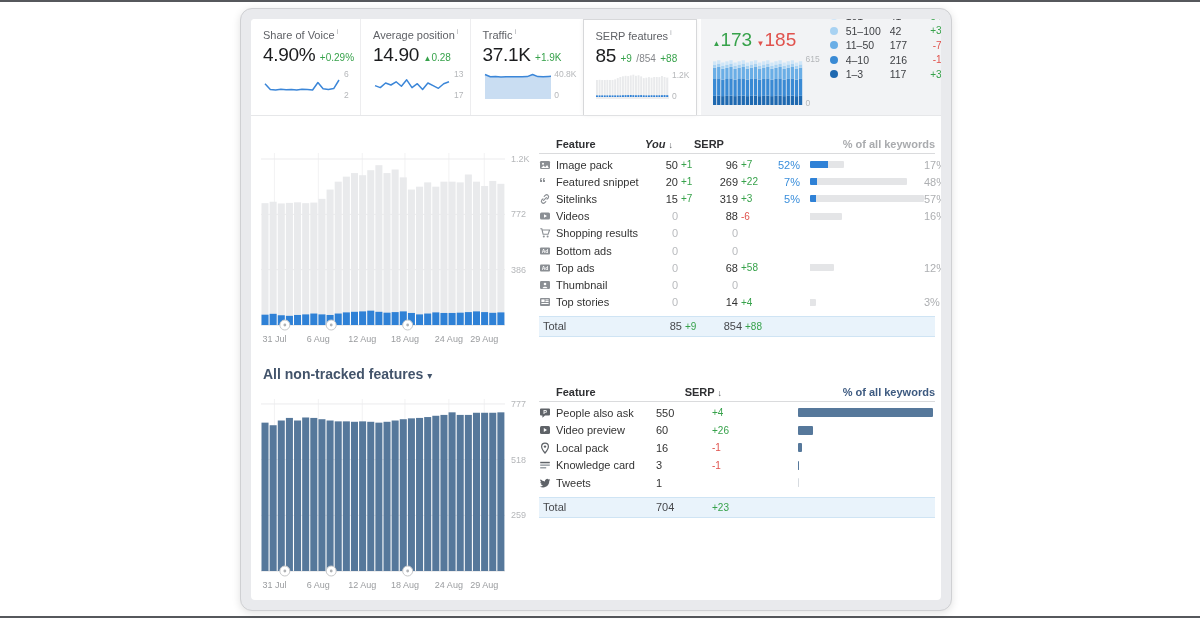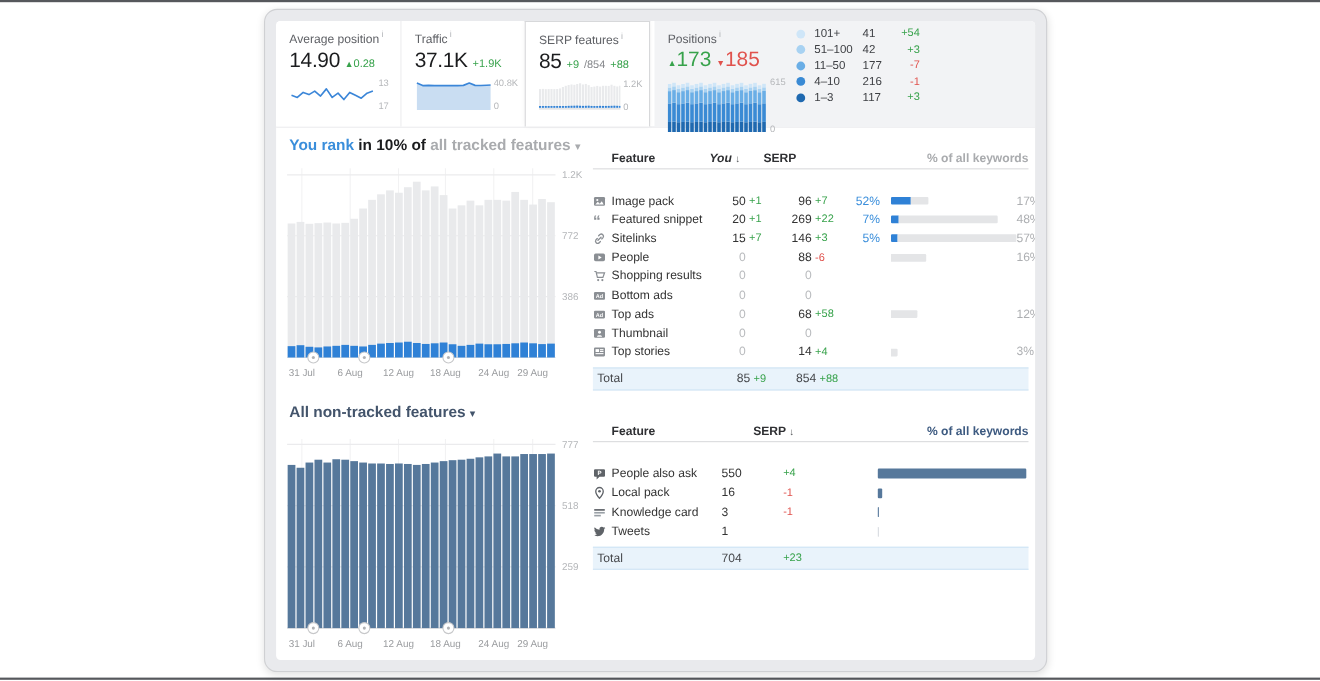--- a/index.html
+++ b/index.html
@@ -46,21 +46,21 @@
 
   
   .chart1 { position:absolute; left:8px; top:126px; }
   .chart2 { position:absolute; left:8px; top:372px; }
 
   
   .tbl { position:absolute; left:288px; width:396px; font-size:11px; color:#333; }
   .tbl1 { top:115px; } .tbl2 { top:363px; }
   .thead { display:flex; align-items:center; height:20px; border-bottom:1px solid #dadbdd; font-weight:bold; color:#2f3033; }
   .trow { display:flex; align-items:center; height:17.2px; }
-  .tbody { margin-top:20px; }
+  .tbody { margin-top:2px; }
   .c-icon { width:17px; flex:none; display:flex; align-items:center; }
   .c-icon svg { width:12px; height:12px; }
   .c-feat { width:96px; flex:none; white-space:nowrap; }
   .c-you-n { width:26px; flex:none; text-align:right; }
   .c-you-d { width:26px; flex:none; padding-left:3px; font-size:10px; }
   .c-serp-n { width:34px; flex:none; text-align:right; }
   .c-serp-d { width:28px; flex:none; padding-left:3px; font-size:10px; }
   .c-share { width:34px; flex:none; text-align:right; color:#3a8edb; }
   .c-bar { width:124px; flex:none; padding-left:10px; display:flex; }
   .c-pct { flex:1; text-align:right; color:#adafb2; }
@@ -85,20 +85,33 @@
 </head>
 <body>
 
 <div class="edge-line edge-top"></div>
 <div class="edge-line edge-bottom"></div>
 
 <div class="window">
 <div class="app">
 
   <div class="metrics">
+    <div class="mcard">
+      <div class="mcard-label"><span>Share of Voice</span><span class="info-i">i</span></div>
+      <div class="mcard-valrow"><span class="mcard-value">4.90%</span> <span class="delta pos">+0.29%</span></div>
+      <div class="mini-wrap">
+        <svg id="sov-spark" width="78" height="30">
+              <polyline points="2.0,13.8 7.3,19.6 12.6,20.0 17.9,19.3 23.1,19.8 28.4,19.5 33.7,20.0 39.0,19.2 44.3,19.6 49.6,20.0 54.9,12.5 60.1,18.7 65.4,19.5 70.7,18.6 76.0,10.0" fill="none" stroke="#3b86d8" stroke-width="1.5" stroke-linejoin="round"></polyline>
+            </svg>
+        <div class="mini-axis">
+              <span>6</span>
+              <span>2</span>
+            </div>
+      </div>
+    </div>
     <div class="mcard">
       <div class="mcard-label"><span>Average position</span><span class="info-i">i</span></div>
       <div class="mcard-valrow"><span class="mcard-value">14.90</span> <span class="delta pos"><span class="tri">▲</span><span>0.28</span></span></div>
       <div class="mini-wrap">
         <svg id="avg-spark" width="78" height="30">
               <polyline points="2.0,15.6 7.3,17.6 12.6,13.0 17.9,15.0 23.1,11.8 28.4,16.3 33.7,9.8 39.0,17.6 44.3,13.7 49.6,19.5 54.9,13.0 60.1,15.6 65.4,18.3 70.7,13.7 76.0,11.8" fill="none" stroke="#3b86d8" stroke-width="1.5" stroke-linejoin="round"></polyline>
             </svg>
         <div class="mini-axis">
               <span>13</span>
               <span>17</span>
@@ -186,21 +199,20 @@
               <rect x="75.4" y="24.24" width="1.9000000000000001" height="1.76" fill="#2f81d6"></rect>
               <line x1="0" y1="27" x2="78" y2="27" stroke="#dcdcde" stroke-width="1"></line>
             </svg>
         <div class="mini-axis">
               <span>1.2K</span>
               <span>0</span>
             </div>
       </div>
     </div>
     <div class="positions-block">
-      <div class="mcard-label"><span>Positions</span><span class="info-i">i</span></div>
       <div class="pos-flex">
         <div>
           <div class="mcard-valrow" style="margin-top:0"><span class="pos-num pos"><span class="tri">▲</span><span>173</span></span> <span class="pos-num neg"><span class="tri">▼</span><span>185</span></span></div>
           <div class="mini-wrap">
             <svg id="positions-mini" width="90" height="52">
                   <rect x="0" y="40.86829268292683" width="3.290909090909091" height="9.131707317073172" fill="#1f69b0"></rect>
                   <rect x="0" y="24.009756097560974" width="3.290909090909091" height="16.858536585365854" fill="#3a8ad4"></rect>
                   <rect x="0" y="12.848780487804877" width="3.290909090909091" height="11.160975609756097" fill="#6aaee6"></rect>
                   <rect x="0" y="9.570731707317073" width="3.290909090909091" height="3.278048780487805" fill="#a8d2f2"></rect>
                   <rect x="0" y="6.370731707317073" width="3.290909090909091" height="3.2" fill="#cfe6f8"></rect>
@@ -345,26 +357,20 @@
                 <span class="legend-dot" style="background:#1f69b0"></span>
                 <span class="legend-range">1–3</span>
                 <span class="legend-val">117</span>
                 <span class="legend-delta pos">+3</span>
               </div>
             </div>
       </div>
     </div>
   </div>
 
-  <div class="sec1-title">
-    <span class="t-blue">You rank</span>
-    <span class="t-dark">in 10% of</span>
-    <span class="t-gray">all tracked features</span>
-    <span class="caret">▾</span>
-  </div>
 
   <svg id="tracked-chart" class="chart1" width="280" height="216">
         <line x1="15.42" y1="8" x2="15.42" y2="180" stroke="#f2f2f3" stroke-width="1"></line>
         <line x1="59.339999999999996" y1="8" x2="59.339999999999996" y2="180" stroke="#f2f2f3" stroke-width="1"></line>
         <line x1="103.25999999999999" y1="8" x2="103.25999999999999" y2="180" stroke="#f2f2f3" stroke-width="1"></line>
         <line x1="145.95999999999998" y1="8" x2="145.95999999999998" y2="180" stroke="#f2f2f3" stroke-width="1"></line>
         <line x1="189.88" y1="8" x2="189.88" y2="180" stroke="#f2f2f3" stroke-width="1"></line>
         <line x1="225.26000000000002" y1="8" x2="225.26000000000002" y2="180" stroke="#f2f2f3" stroke-width="1"></line>
         <line x1="2" y1="124.67333333333333" x2="246" y2="124.67333333333333" stroke="#ebebed" stroke-width="1"></line>
         <text x="252" y="127.67333333333333" font-size="9" fill="#b5b7ba">386</text>
@@ -506,37 +512,37 @@
                 <g stroke="#8b8f94" stroke-width="1.2" fill="none" stroke-linecap="round">
                   <path d="M5.2 3.4l1.2-1.2a2 2 0 0 1 2.8 2.8L8 6.2"></path>
                   <path d="M6.8 8.6L5.6 9.8a2 2 0 0 1-2.8-2.8L4 5.8"></path>
                   <path d="M4.6 7.4l2.8-2.8"></path>
                 </g>
               </svg>
             </div>
             <div class="c-feat"><span>Sitelinks</span></div>
             <div class="c-you-n">15</div>
             <div class="c-you-d pos">+7</div>
-            <div class="c-serp-n">146</div>
+            <div class="c-serp-n">319</div>
             <div class="c-serp-d pos">+3</div>
             <div class="c-share">5%</div>
             <div class="c-bar">
               <div class="bar-you" style="width:5.8px"></div>
               <div class="bar-rest" style="width:109.2px"></div>
             </div>
             <div class="c-pct">57%</div>
           </div>
           <div class="trow">
             <div class="c-icon">
               <svg viewBox="0 0 12 12">
                 <rect x="1" y="2.5" width="10" height="7" rx="1.5" fill="#8b8f94"></rect>
                 <path d="M5 4.2v3.6L8 6z" fill="#fff"></path>
               </svg>
             </div>
-            <div class="c-feat"><span>People</span></div>
+            <div class="c-feat"><span>Videos</span></div>
             <div class="c-you-n zero">0</div>
             <div class="c-you-d "></div>
             <div class="c-serp-n">88</div>
             <div class="c-serp-d neg">-6</div>
             <div class="c-share"></div>
             <div class="c-bar">
               <div class="bar-rest" style="width:32.280701754385966px"></div>
             </div>
             <div class="c-pct">16%</div>
           </div>
@@ -726,20 +732,34 @@
             <div class="c2-feat"><span>People also ask</span></div>
             <div class="c2-serp-n">550</div>
             <div class="c2-serp-d pos">+4</div>
             <div class="c2-bar">
               <div class="bar-slate" style="width:135px;"></div>
             </div>
           </div>
           <div class="trow trow2">
             <div class="c-icon">
               <svg viewBox="0 0 12 12">
+                <rect x="1" y="2" width="10" height="8" rx="1.5" fill="#5f6368"></rect>
+                <path d="M4.8 4v4L8 6z" fill="#fff"></path>
+              </svg>
+            </div>
+            <div class="c2-feat"><span>Video preview</span></div>
+            <div class="c2-serp-n">60</div>
+            <div class="c2-serp-d pos">+26</div>
+            <div class="c2-bar">
+              <div class="bar-slate" style="width:15.153061224489797px;"></div>
+            </div>
+          </div>
+          <div class="trow trow2">
+            <div class="c-icon">
+              <svg viewBox="0 0 12 12">
                 <path d="M6 1.2a3.4 3.4 0 0 1 3.4 3.4C9.4 7.2 6 11 6 11S2.6 7.2 2.6 4.6A3.4 3.4 0 0 1 6 1.2z" fill="none" stroke="#5f6368" stroke-width="1.2"></path>
                 <circle cx="6" cy="4.6" r="1.2" fill="#5f6368"></circle>
               </svg>
             </div>
             <div class="c2-feat"><span>Local pack</span></div>
             <div class="c2-serp-n">16</div>
             <div class="c2-serp-d neg">-1</div>
             <div class="c2-bar">
               <div class="bar-slate" style="width:4.13265306122449px;"></div>
             </div>

